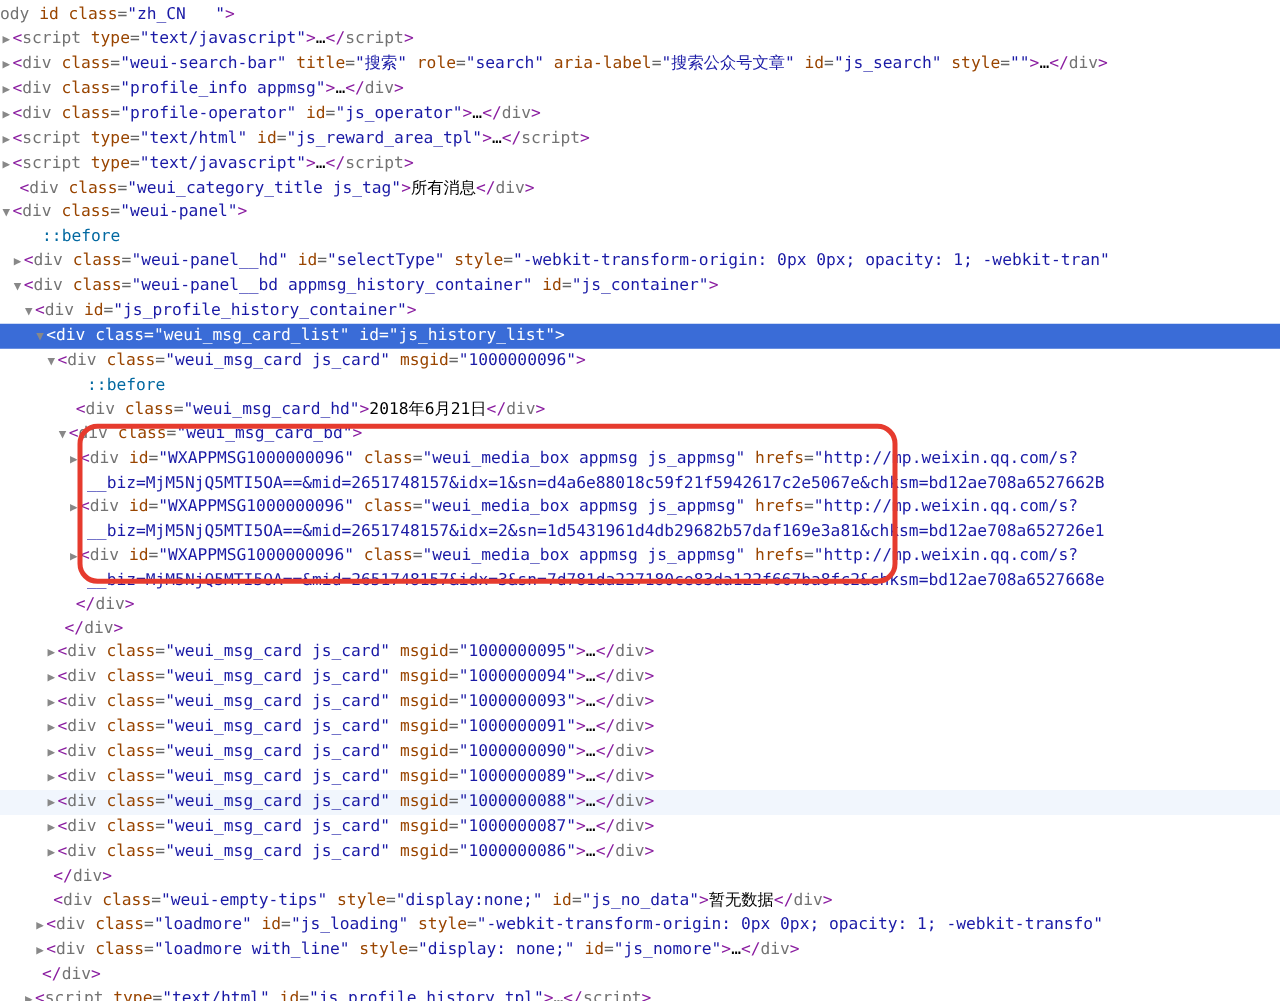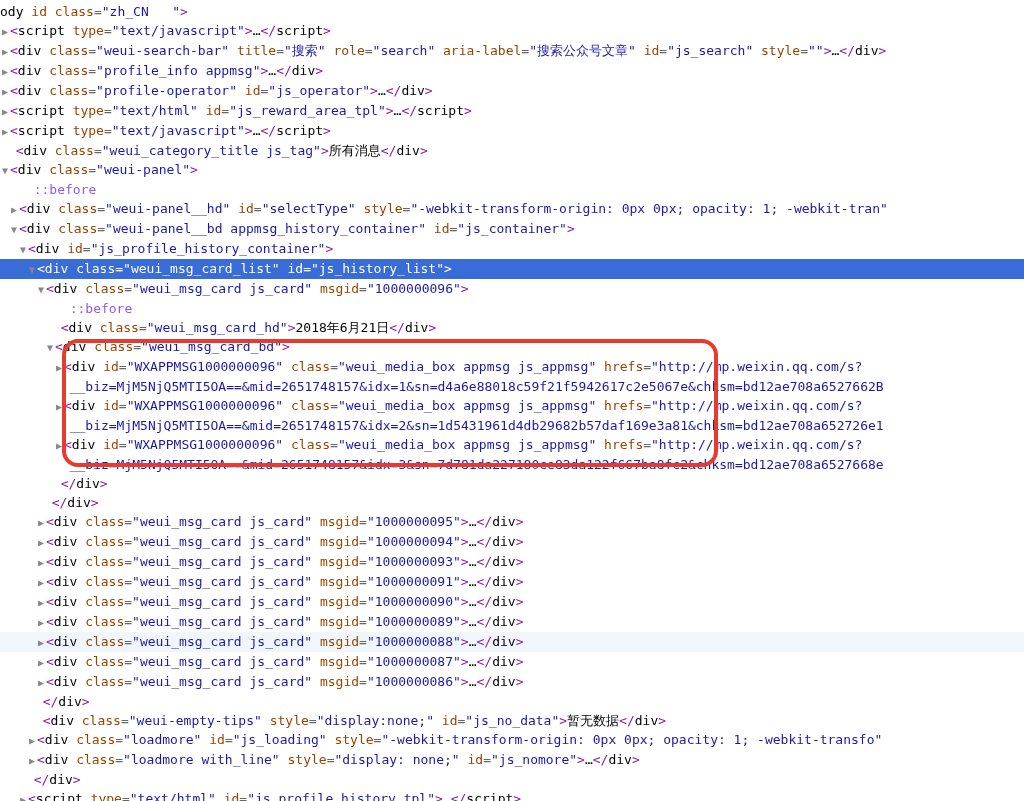--- a/index.html
+++ b/index.html
@@ -12,27 +12,27 @@
     line-height: 19px;
     background: #ffffff;
     color: #000;
   }
   .view {
     padding: 2px 0 2px 0;
     white-space: pre;
     position: relative;
   }
   
-  .tag   { color: #000000; }          
+  .tag   { color: #737373; }          
   .angle { color: #8a1da0; }       
   .attr  { color: #994500; }       
   .eq    { color: #666; }
   .str   { color: #1a1aa6; }       
   .txt   { color: #000; }          
-  .pseudo{ color: #8b5cf6; }       
+  .pseudo{ color: #0369a1; }       
   .line  { display: block; position: relative; padding-left: 0; }
   .arrow { display:inline-block; width:10px; text-align:center; color:#888; font-size:10px; }
   .arrow.down::before { content:"▼"; }
   .arrow.right::before { content:"▶"; }
   .sp { display:inline-block; }
   .selected {
     background: #3a6cd7;
     color: #fff;
     padding-right: 2000px;
   }

